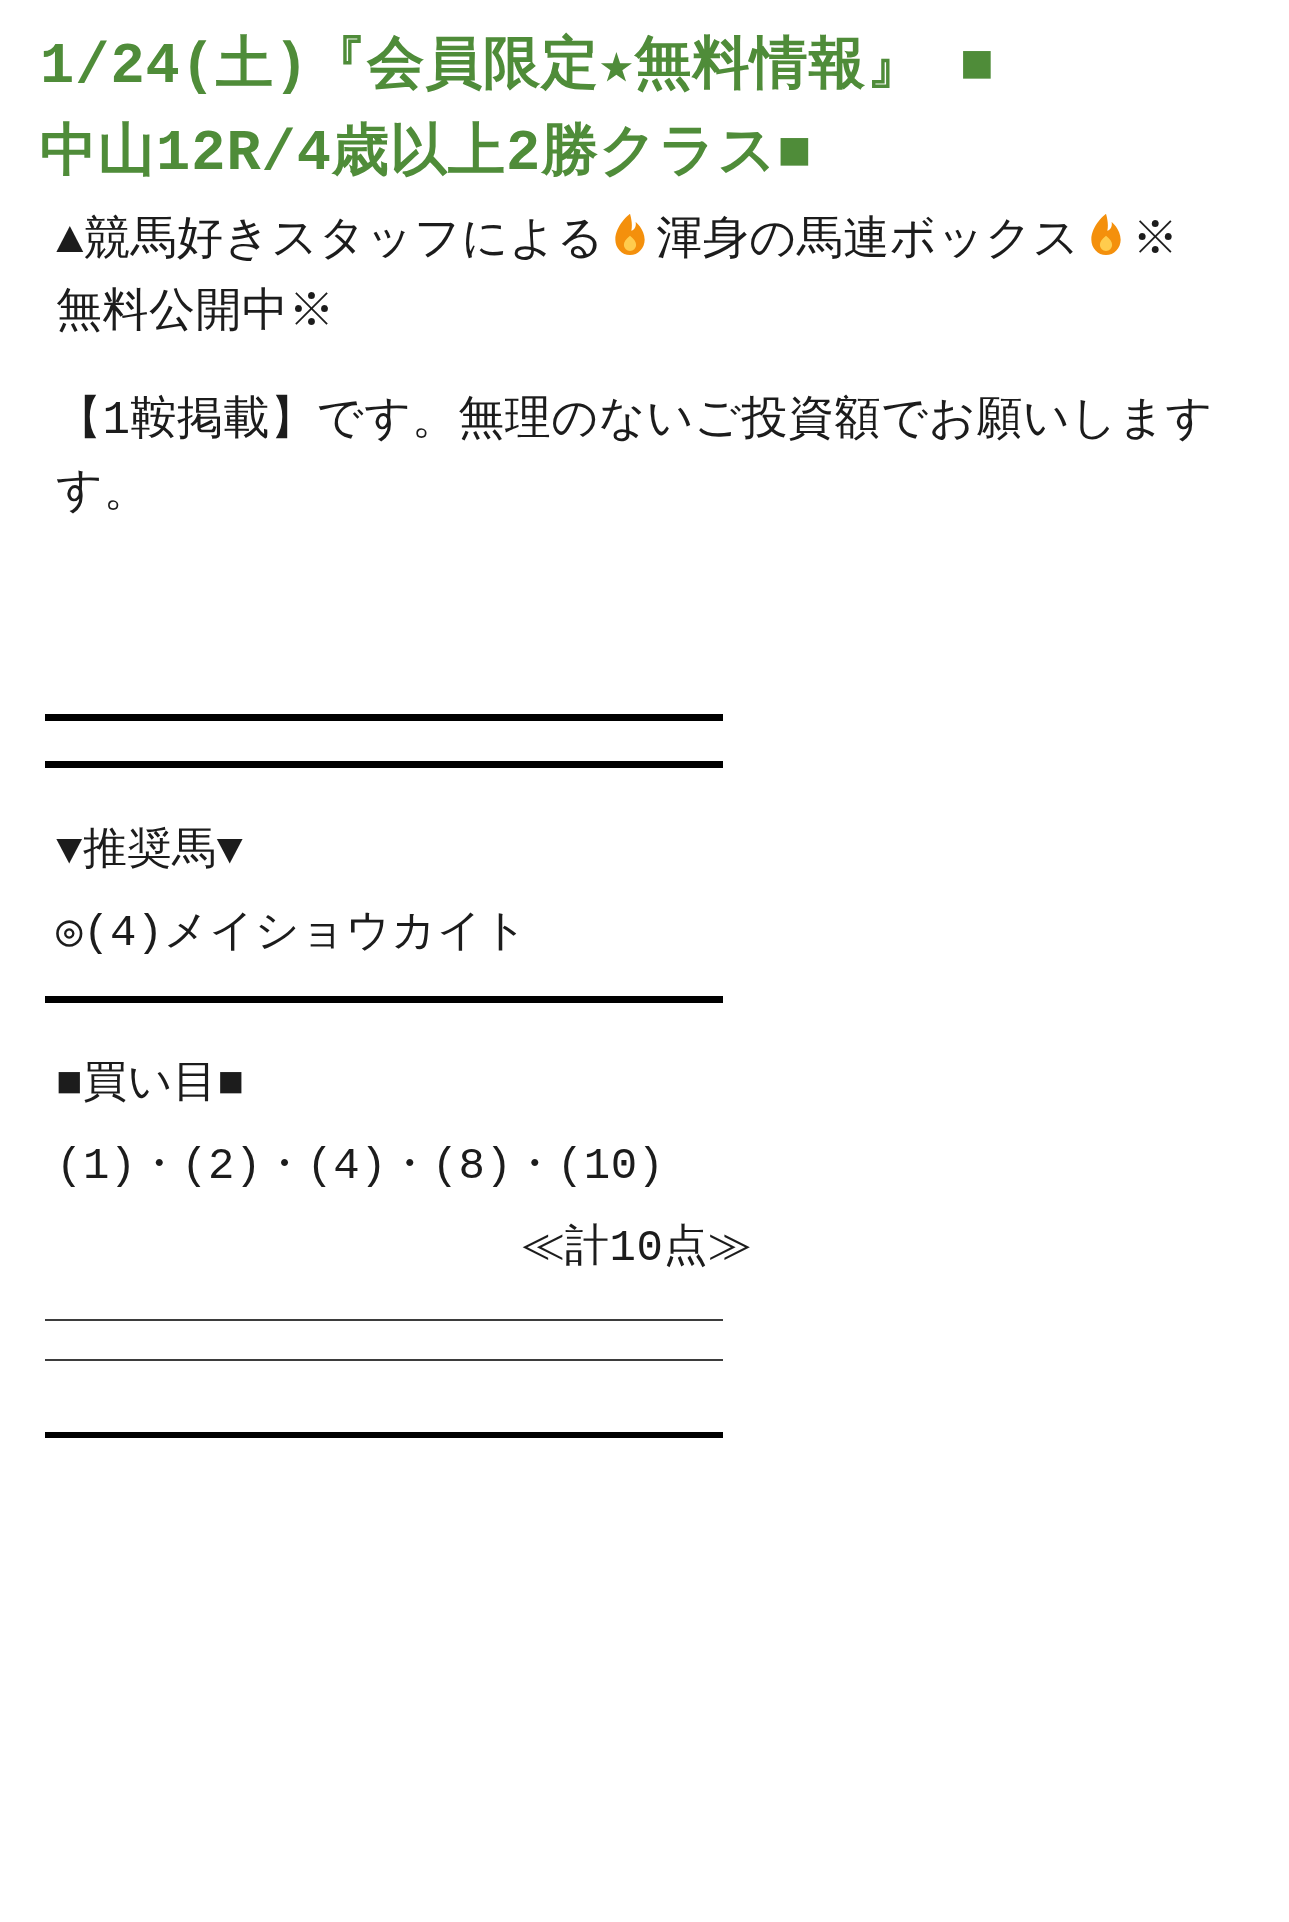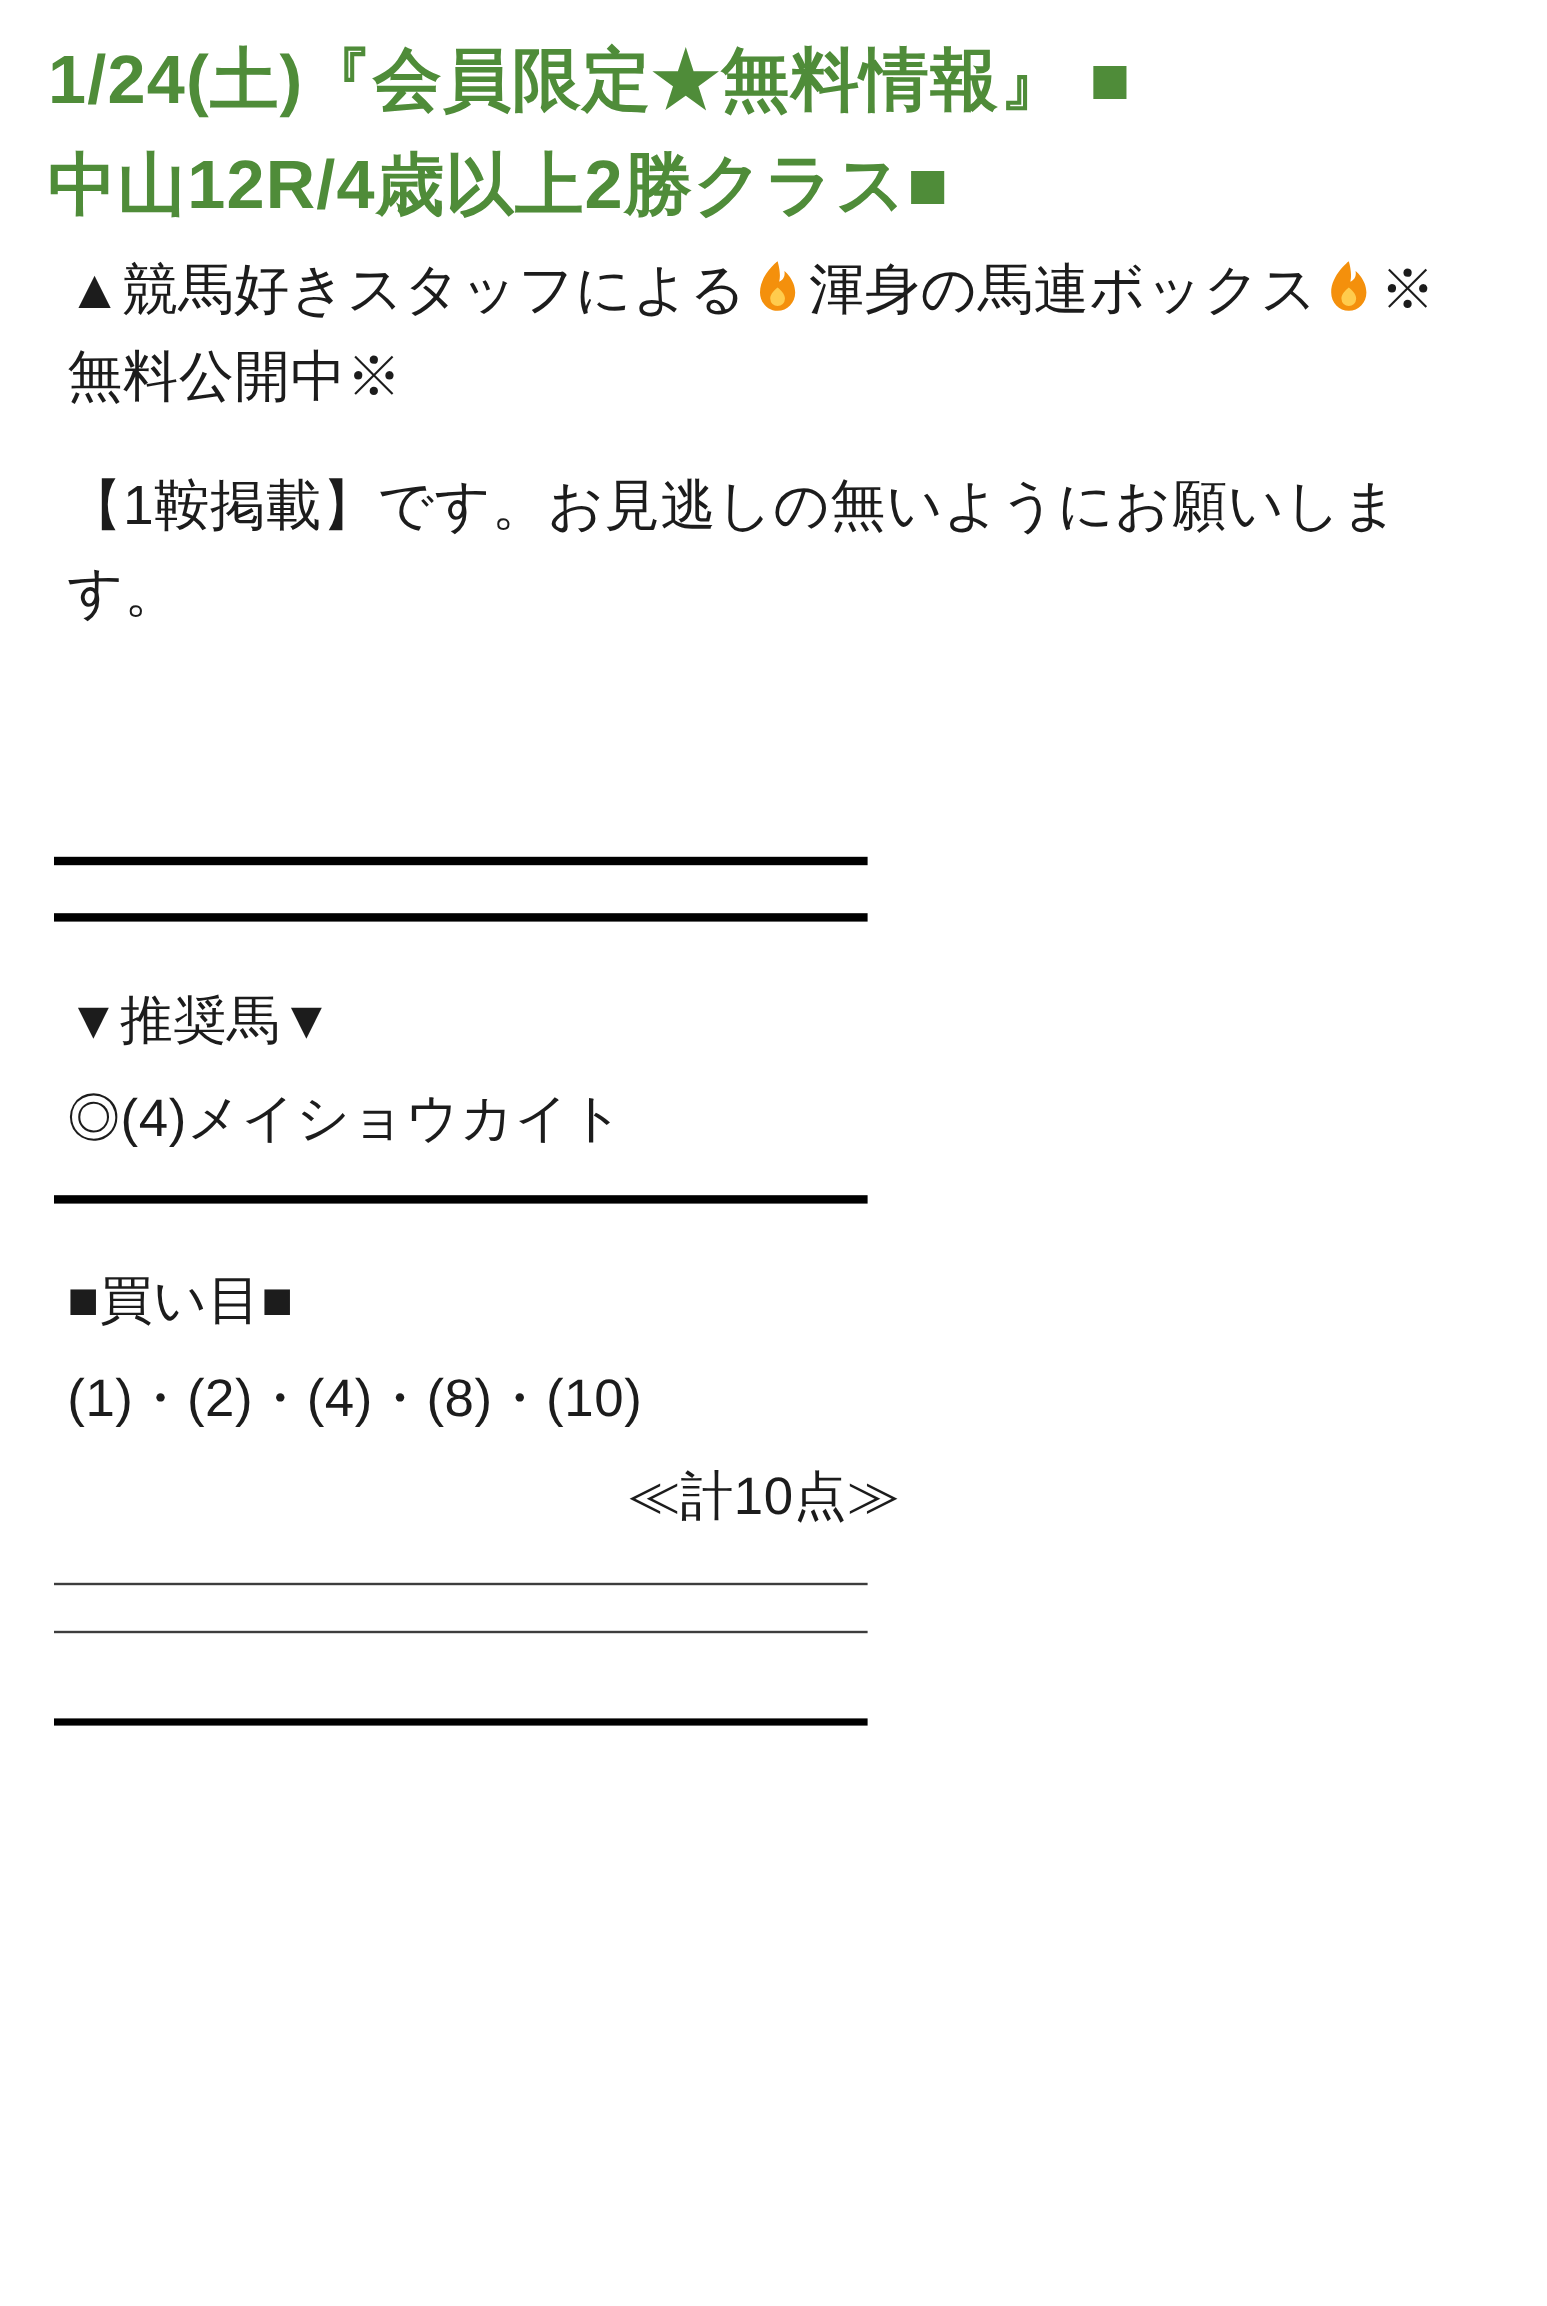--- a/index.html
+++ b/index.html
@@ -9,20 +9,21 @@
     width: 1289px;
     height: 1922px;
     overflow: hidden;
     font-family: "Liberation Sans", sans-serif;
     color: #1c1c1c;
   }
   .wrap {
     padding: 24px 56px 0 40px;
     box-sizing: border-box;
     width: 1289px;
+    font-family: Liberation Mono, monospace;
   }
   h1.title {
     margin: 0;
     color: #4f8c39;
     font-size: 57px;
     line-height: 1.53;
     font-weight: bold;
     letter-spacing: 1px;
   }
   p {
@@ -85,21 +86,21 @@
           <path fill="#F4900C" d="M18 2C18 2 7 10.5 7 21.5 7 27.85 11.92 33 18 33s11-5.15 11-11.5C29 13.5 22.2 8.2 22.2 8.2c.9 3.8-1.7 6.3-3.2 6.6C20.4 9.5 18 2 18 2z"></path>
           <path fill="#FFCC4D" d="M18 18.5c-3.2 2.6-4.6 4.7-4.6 7A4.6 4.6 0 0 0 18 30a4.6 4.6 0 0 0 4.6-4.5c0-2.3-1.4-4.4-4.6-7z"></path>
         </svg></span><span>渾身の馬連ボックス</span><span class="fire"><svg viewBox="0 0 36 36" aria-hidden="true">
           <path fill="#F4900C" d="M18 2C18 2 7 10.5 7 21.5 7 27.85 11.92 33 18 33s11-5.15 11-11.5C29 13.5 22.2 8.2 22.2 8.2c.9 3.8-1.7 6.3-3.2 6.6C20.4 9.5 18 2 18 2z"></path>
           <path fill="#FFCC4D" d="M18 18.5c-3.2 2.6-4.6 4.7-4.6 7A4.6 4.6 0 0 0 18 30a4.6 4.6 0 0 0 4.6-4.5c0-2.3-1.4-4.4-4.6-7z"></path>
         </svg></span><span>※</span><br>
     <span>無料公開中※</span>
   </p>
 
   <p class="notice">
-    <span>【1鞍掲載】です。お見逃しの無いようにお願いしま</span><br>
+    <span>【1鞍掲載】です。無理のないご投資額でお願いします</span><br>
     <span>す。</span>
   </p>
 
   <hr class="hr hr-thick hr-1">
 
 
   <hr class="hr hr-thick hr-2">
 
   <p class="sec reco-header">▼推奨馬▼</p>
   <p class="sec reco-horse">◎(4)メイショウカイト</p>

